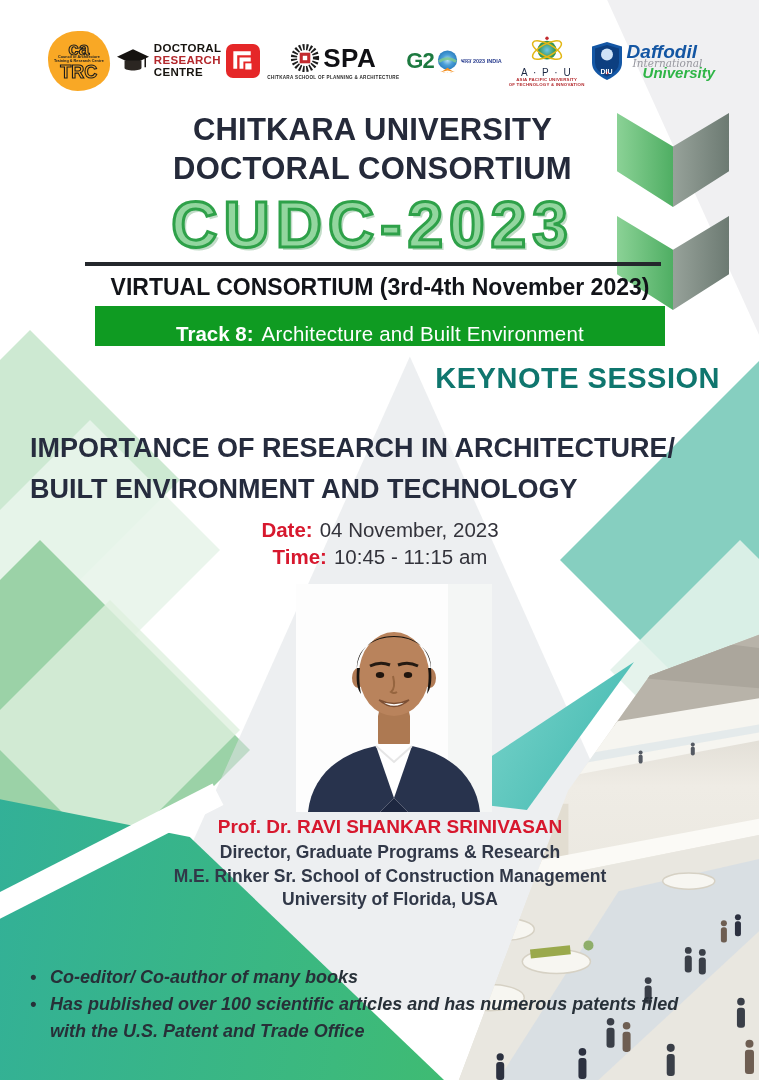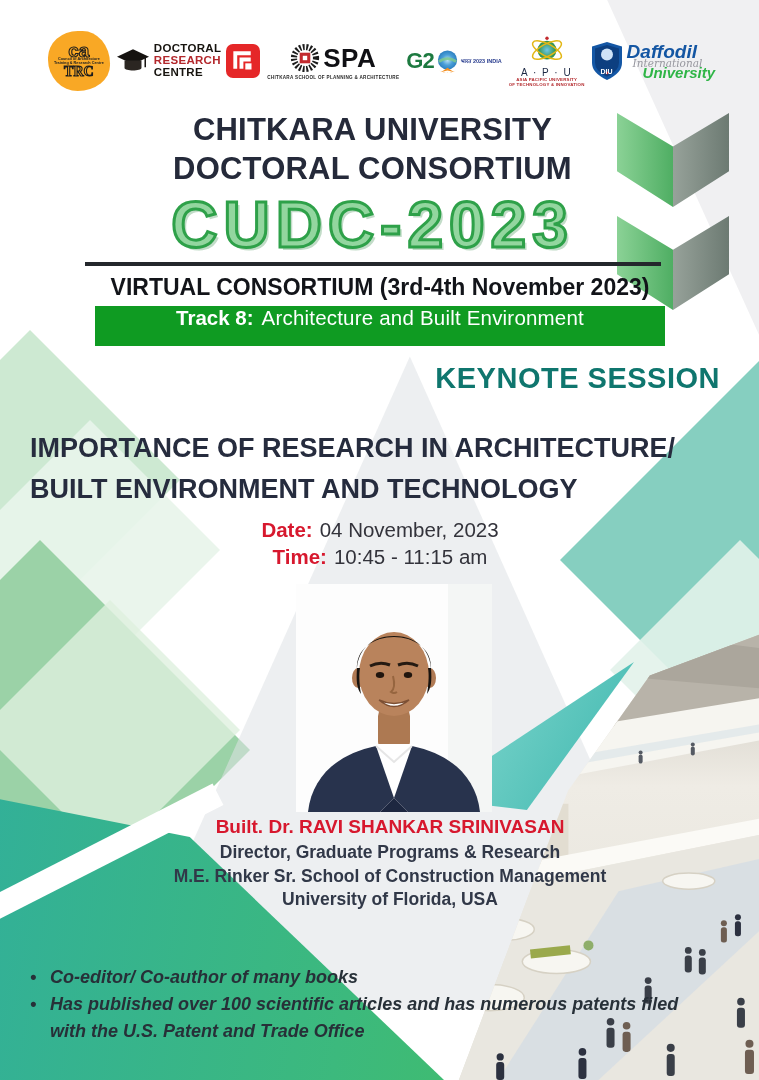--- a/index.html
+++ b/index.html
@@ -33,21 +33,21 @@
   .logos{position:absolute;left:12px;right:8px;top:20px;height:82px;z-index:3;
          display:flex;align-items:center;justify-content:center;gap:7px;}
   .logo{display:flex;align-items:center;gap:5px;flex:0 0 auto;}
   .chk-text{text-align:right;}
   .chk1{font-size:15px;font-weight:900;color:#101013;letter-spacing:.3px;}
   .chk2{font-family:"Liberation Serif",serif;font-size:11.5px;color:#1b1b1f;letter-spacing:1.6px;}
   .blob{width:62px;height:60px;background:#f9a825;border-radius:50% 46% 54% 50%/46% 56% 44% 54%;
         display:flex;flex-direction:column;align-items:center;justify-content:center;line-height:1;}
   .ca{font-size:19px;font-weight:800;color:transparent;-webkit-text-stroke:1.1px #1d1d1d;line-height:.8;}
   .cap{font-size:3.8px;font-weight:700;color:#222;}
-  .trc{font-size:14px;font-weight:800;color:transparent;-webkit-text-stroke:1.1px #1d1d1d;line-height:1;font-family:Liberation Serif, serif;}
+  .trc{font-size:18px;font-weight:800;color:transparent;-webkit-text-stroke:1.1px #1d1d1d;line-height:1;}
   .drc-text{line-height:1.02;letter-spacing:.3px;}
   .d-blk{font-size:11.5px;font-weight:900;color:#17140f;}
   .d-red{font-size:11.5px;font-weight:900;color:#b3282c;}
   .spa{flex-direction:column;gap:1px;align-items:center;}
   .spa-row{display:flex;align-items:center;gap:3px;}
   .spa-acronym{font-size:26px;font-weight:900;color:#101014;letter-spacing:.5px;}
   .spa-cap{font-size:4.6px;font-weight:800;color:#2a2a2a;letter-spacing:.3px;}
   .g20{gap:1px;align-items:center;}
   .g20-row{display:flex;align-items:center;gap:1px;}
   .g20-txt{font-size:22px;font-weight:900;color:#1d7a40;letter-spacing:-1px;}
@@ -64,21 +64,21 @@
   
   .title{position:absolute;left:60px;top:110px;width:625px;z-index:3;text-align:center;
          font-size:31px;font-weight:900;color:#252a3a;line-height:39px;letter-spacing:.2px;}
   .cudc{position:absolute;left:60px;top:188px;width:625px;z-index:3;text-align:center;
         font-size:64px;font-weight:900;letter-spacing:6px;color:#93d69f;
         -webkit-text-stroke:3px #2ea149;text-shadow:3px 3px 0 rgba(36,130,58,.28);}
   .rule{position:absolute;left:85px;top:262px;width:576px;height:4px;background:#24272c;z-index:3;}
   .subtitle{position:absolute;left:40px;top:274px;width:680px;z-index:3;text-align:center;
             font-size:23px;font-weight:800;color:#121419;}
   .trackbar{position:absolute;left:95px;top:306px;width:570px;height:40px;z-index:3;background:#0f9b22;
-            color:#fff;display:flex;align-items:flex-start;justify-content:center;font-size:20.5px;}
+            color:#fff;display:flex;align-items:flex-end;justify-content:center;font-size:20.5px;}
   .tl{font-weight:800;margin-right:8px;}
   .tn{font-weight:500;letter-spacing:.2px;}
   .keynote{position:absolute;left:40px;top:362px;width:680px;z-index:3;text-align:right;
            font-size:29px;font-weight:900;color:#0f766e;letter-spacing:.5px;}
   .topic{position:absolute;left:30px;top:428px;width:700px;z-index:3;
          font-size:27px;font-weight:900;color:#262c3e;line-height:41px;}
   .when{position:absolute;left:40px;top:516px;width:680px;z-index:3;text-align:center;
         font-size:20.5px;line-height:27px;color:#33333b;font-weight:500;}
   .red-label{font-weight:800;color:#d7182e;margin-right:7px;}
   
@@ -351,21 +351,21 @@
       <path d="M74,82 q10,-5 20,-1" stroke="#241a12" stroke-width="3" fill="none"></path>
       <path d="M102,81 q10,-4 20,1" stroke="#241a12" stroke-width="3" fill="none"></path>
       <ellipse cx="84" cy="91" rx="4.2" ry="3" fill="#20150e"></ellipse>
       <ellipse cx="112" cy="91" rx="4.2" ry="3" fill="#20150e"></ellipse>
       <path d="M97,92 q3,12 -2,16 q3,2 6,0" stroke="#96653f" stroke-width="2" fill="none"></path>
       <path d="M83,116 q15,13 30,0 q-15,7 -30,0" fill="#fff" stroke="#7c4f33" stroke-width="1.5"></path>
     </svg>
   </div>
 
   <div class="speaker">
-    <div class="sp-name">Built. Dr. RAVI SHANKAR SRINIVASAN</div>
+    <div class="sp-name">Prof. Dr. RAVI SHANKAR SRINIVASAN</div>
     <div class="sp-role">Director, Graduate Programs &amp; Research</div>
     <div class="sp-role">M.E. Rinker Sr. School of Construction Management</div>
     <div class="sp-role">University of Florida, USA</div>
   </div>
 
   <ul class="bullets">
     <li><span>Co-editor/ Co-author of many books</span></li>
     <li><span>Has published over 100 scientific articles and has numerous patents filed with the U.S. Patent and Trade Office</span></li>
   </ul>
 

